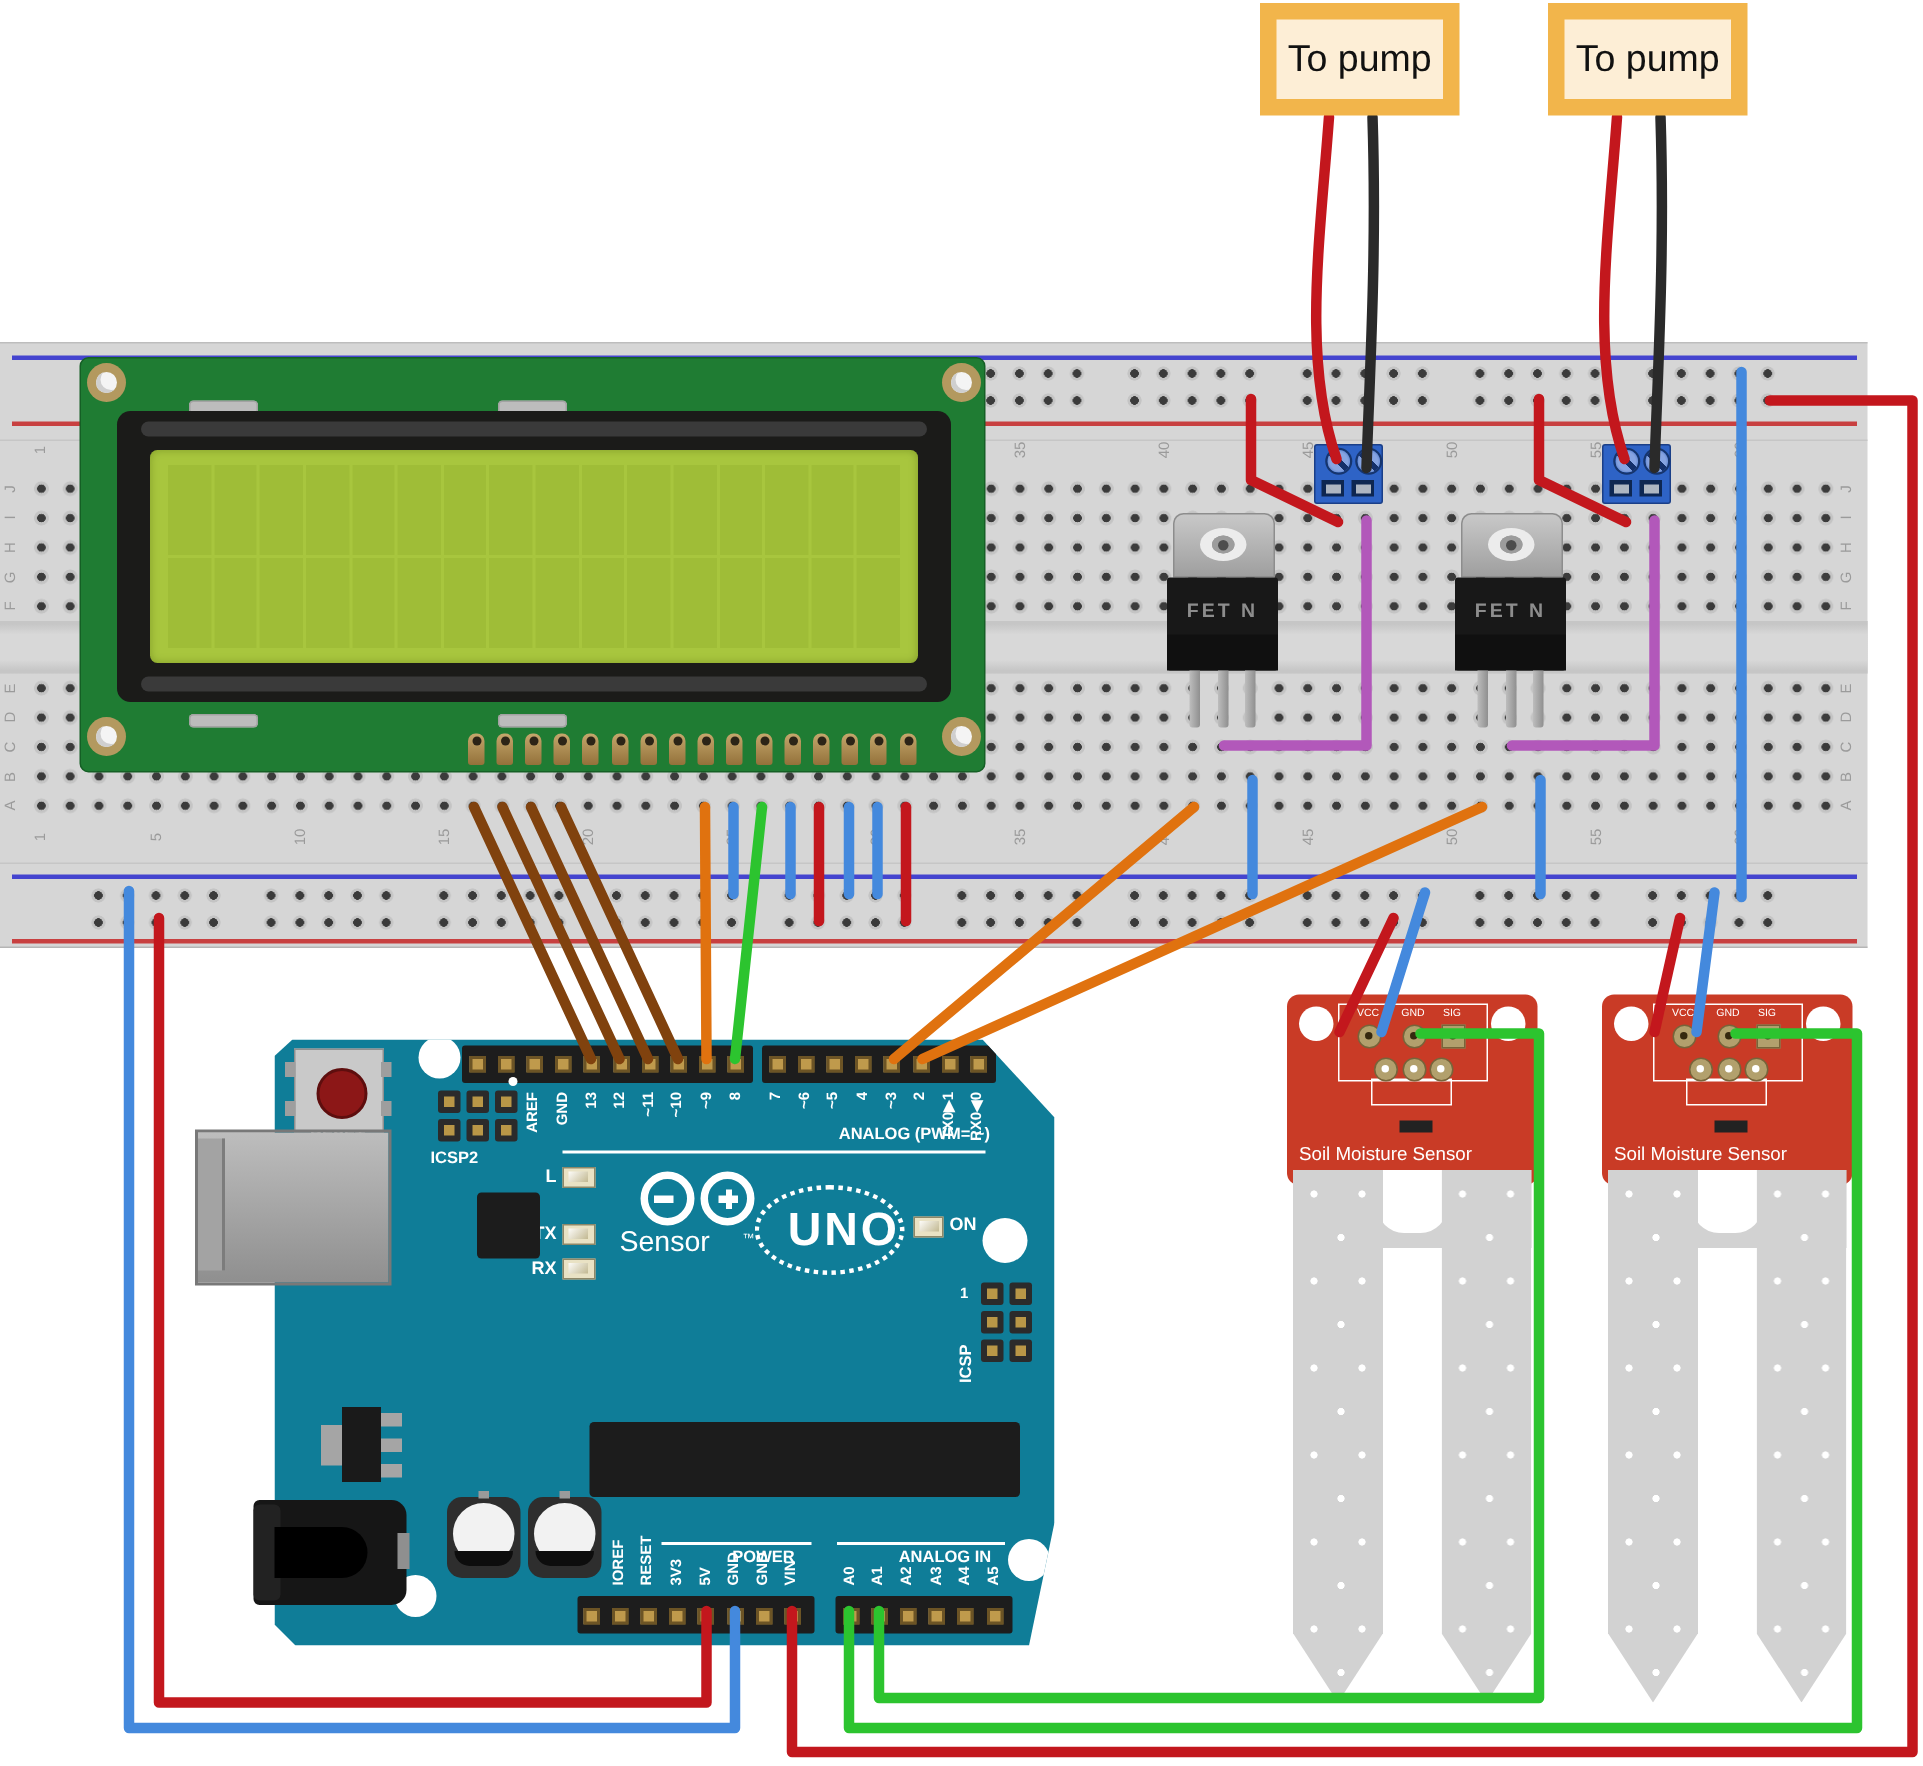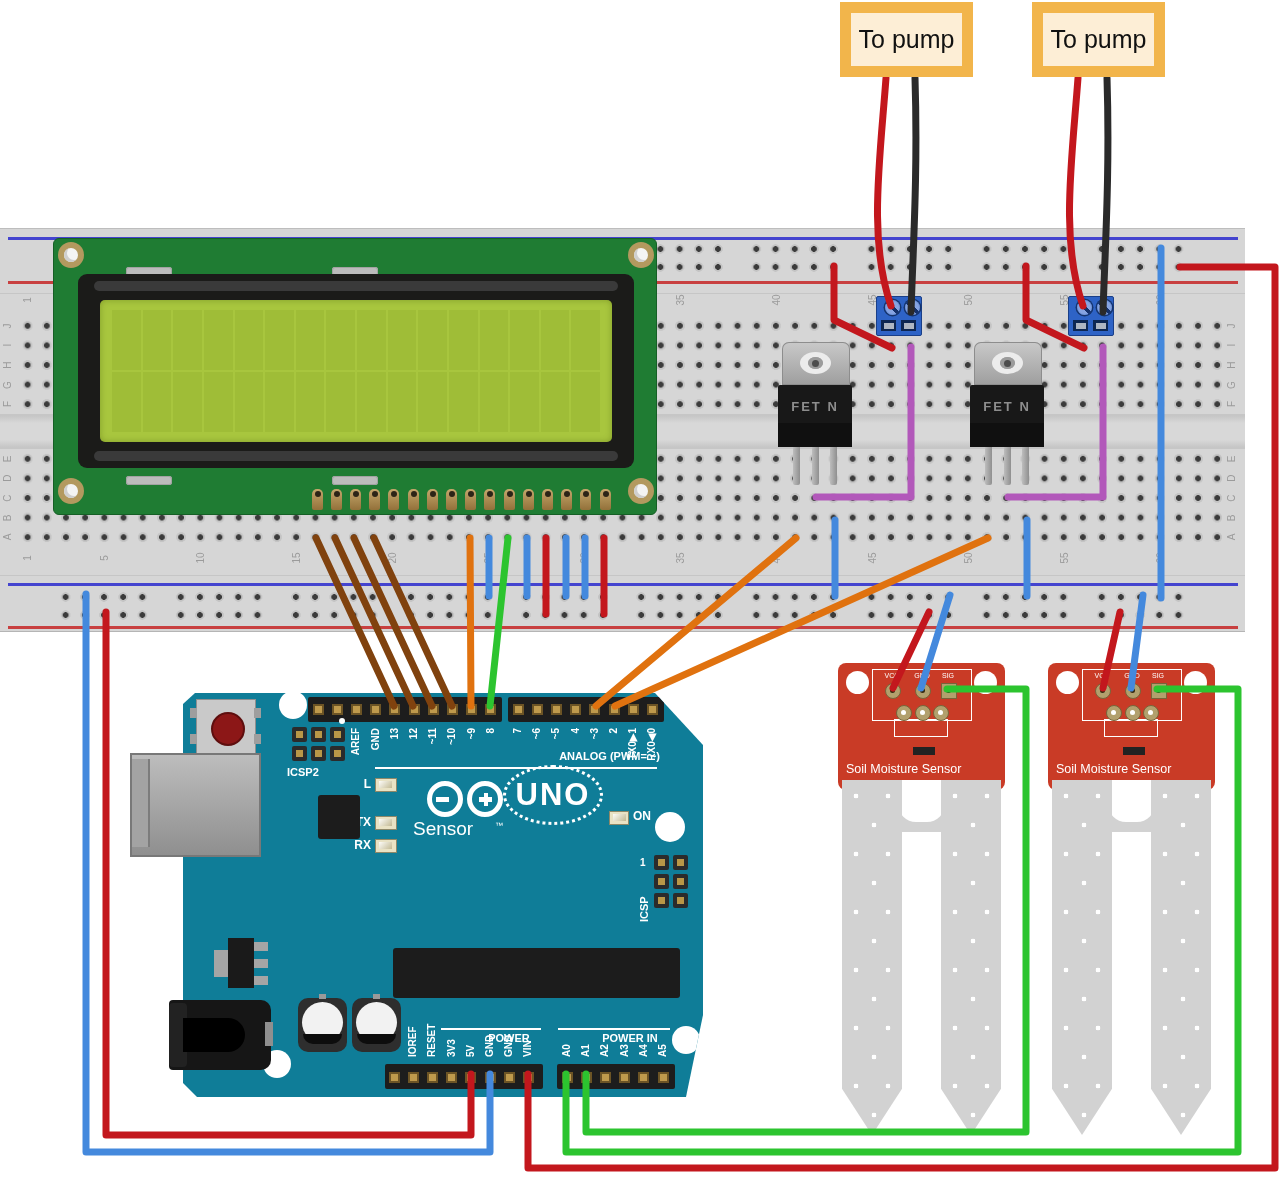--- a/index.html
+++ b/index.html
@@ -64,40 +64,40 @@
   .silkline{position:absolute;height:2px;background:#fff;}
   #reset-plate{position:absolute;left:21px;top:9px;width:58px;height:54px;background:#c9c9c9;border:1px solid #8f8f8f;}
   #reset-plate i{position:absolute;width:7px;height:10px;background:#9e9e9e;}
   #reset-btn{position:absolute;left:14px;top:12px;width:30px;height:30px;border-radius:50%;background:#8c1717;border:2px solid #5e0e0e;}
   .icsp-pin{position:absolute;width:15px;height:15px;background:#2b2b2b;border-radius:2px;}
   .icsp-pin:after{content:"";position:absolute;left:4px;top:4px;width:7px;height:7px;background:#b99747;}
   .led{position:absolute;width:20px;height:12px;background:#e9e2c4;border:1px solid #8e8868;}
   .led:after{content:"";position:absolute;left:3px;top:2px;width:13px;height:7px;background:linear-gradient(135deg,rgba(255,255,255,.9),rgba(190,180,140,.9));}
   .logo-circle{position:absolute;width:26px;height:26px;border:5px solid #fff;border-radius:50%;}
   .logo-glyph{position:absolute;background:#fff;}
-  #uno-ellipse{position:absolute;left:328px;top:75px;width:94px;height:54px;border:3px dotted #fff;border-radius:50%;text-align:center;}
+  #uno-ellipse{position:absolute;left:328px;top:100px;width:94px;height:54px;border:3px dotted #fff;border-radius:50%;text-align:right;}
   #uno-ellipse span{font-size:31px;font-weight:bold;letter-spacing:2px;color:#fff;line-height:54px;}
   #brand{position:absolute;left:238px;top:128px;font-size:19px;color:#fff;}
   #brand-tm{position:absolute;left:320px;top:131px;font-size:8px;color:#fff;}
   .chip{position:absolute;background:#1c1c1c;border-radius:3px;}
   .cap{position:absolute;width:49px;height:54px;background:#2e2e2e;border-radius:10px;}
   .cap:before{content:"";position:absolute;left:4px;top:4px;width:41px;height:41px;border-radius:50%;background:#f2f2f2;}
   .cap:after{content:"";position:absolute;left:5px;top:36px;width:39px;height:10px;background:#0d0d0d;border-radius:0 0 14px 14px;}
   .capnub{position:absolute;width:7px;height:5px;background:#9a9a9a;}
   #vreg{position:absolute;left:53px;top:248px;width:26px;height:50px;background:#1a1a1a;}
   .vreg-metal{position:absolute;background:#a5a5a5;}
   #jack{position:absolute;left:-6px;top:310px;width:102px;height:70px;background:#161616;border-radius:4px 10px 10px 4px;}
   #jack .inner{position:absolute;left:14px;top:18px;width:62px;height:34px;background:#000;border-radius:0 17px 17px 0;}
   #jack .cap-l{position:absolute;left:0;top:3px;width:18px;height:64px;background:#222;border-radius:4px;}
   #jack .nub{position:absolute;left:96px;top:22px;width:8px;height:24px;background:#8f8f8f;}
   #usb{position:absolute;left:-45px;top:63px;width:127px;height:100px;background:linear-gradient(180deg,#bdbdbd,#8f8f8f);border:2px solid #787878;}
   #usb .endcap{position:absolute;left:0;top:4px;width:16px;height:88px;background:#a3a3a3;border-right:2px solid #7c7c7c;}
 
   
-  .sensor{position:absolute;width:167px;height:474px;}
+  .sensor{position:absolute;width:167px;height:474px;margin-left:20px;}
   .sensor-top{position:absolute;left:0;top:0;width:167px;height:127px;background:#c93b26;border-radius:8px;}
   .sensor-hole{position:absolute;top:8px;width:23px;height:23px;border-radius:50%;background:#fff;}
   .s-silk{position:absolute;border:1px solid #fff;}
   .s-label{position:absolute;top:9px;width:30px;text-align:center;font-size:7px;color:#fff;}
   .s-pad{position:absolute;width:14px;height:14px;background:#b2a06d;border:1px solid #77643a;}
   .s-pad.rnd{border-radius:50%;}
   .s-pad:after{content:"";position:absolute;left:4px;top:4px;width:5px;height:5px;border-radius:50%;background:#35290f;}
   .s-pad.wht:after{background:#fff;}
   .s-chip{position:absolute;left:75px;top:84px;width:22px;height:8px;background:#222;}
   .s-title{position:absolute;left:8px;top:99px;width:155px;font-size:12.5px;color:#fff;}
@@ -364,21 +364,21 @@
       <div class="vreg-metal" style="left:79px;top:286px;width:14px;height:9px;"></div>
 
       <div class="cap" style="left:123px;top:308px;"></div>
       <div class="cap" style="left:177px;top:308px;"></div>
       <div class="capnub" style="left:144px;top:304px;"></div>
       <div class="capnub" style="left:198px;top:304px;"></div>
 
       <div class="silkline" style="left:266px;top:338px;width:100px;"></div>
       <div class="silk" style="left:302px;top:342px;width:64px;text-align:center;font-size:11px;">POWER</div>
       <div class="silkline" style="left:383px;top:338px;width:112px;"></div>
-      <div class="silk" style="left:405px;top:342px;width:100px;text-align:center;font-size:11px;">POWER IN</div>
+      <div class="silk" style="left:405px;top:342px;width:100px;text-align:center;font-size:11px;">ANALOG IN</div>
     <div class="pin" style="left: 137.5px; top: 13.5px;"></div>
         <div class="pin" style="left: 156.7px; top: 13.5px;"></div>
         <div class="pin" style="left: 175.9px; top: 13.5px;"></div>
         <div class="pin" style="left: 195.1px; top: 13.5px;"></div>
         <div class="pin" style="left: 214.3px; top: 13.5px;"></div>
         <div class="pin" style="left: 233.5px; top: 13.5px;"></div>
         <div class="pin" style="left: 252.7px; top: 13.5px;"></div>
         <div class="pin" style="left: 271.9px; top: 13.5px;"></div>
         <div class="pin" style="left: 291.1px; top: 13.5px;"></div>
         <div class="pin" style="left: 310.3px; top: 13.5px;"></div>

